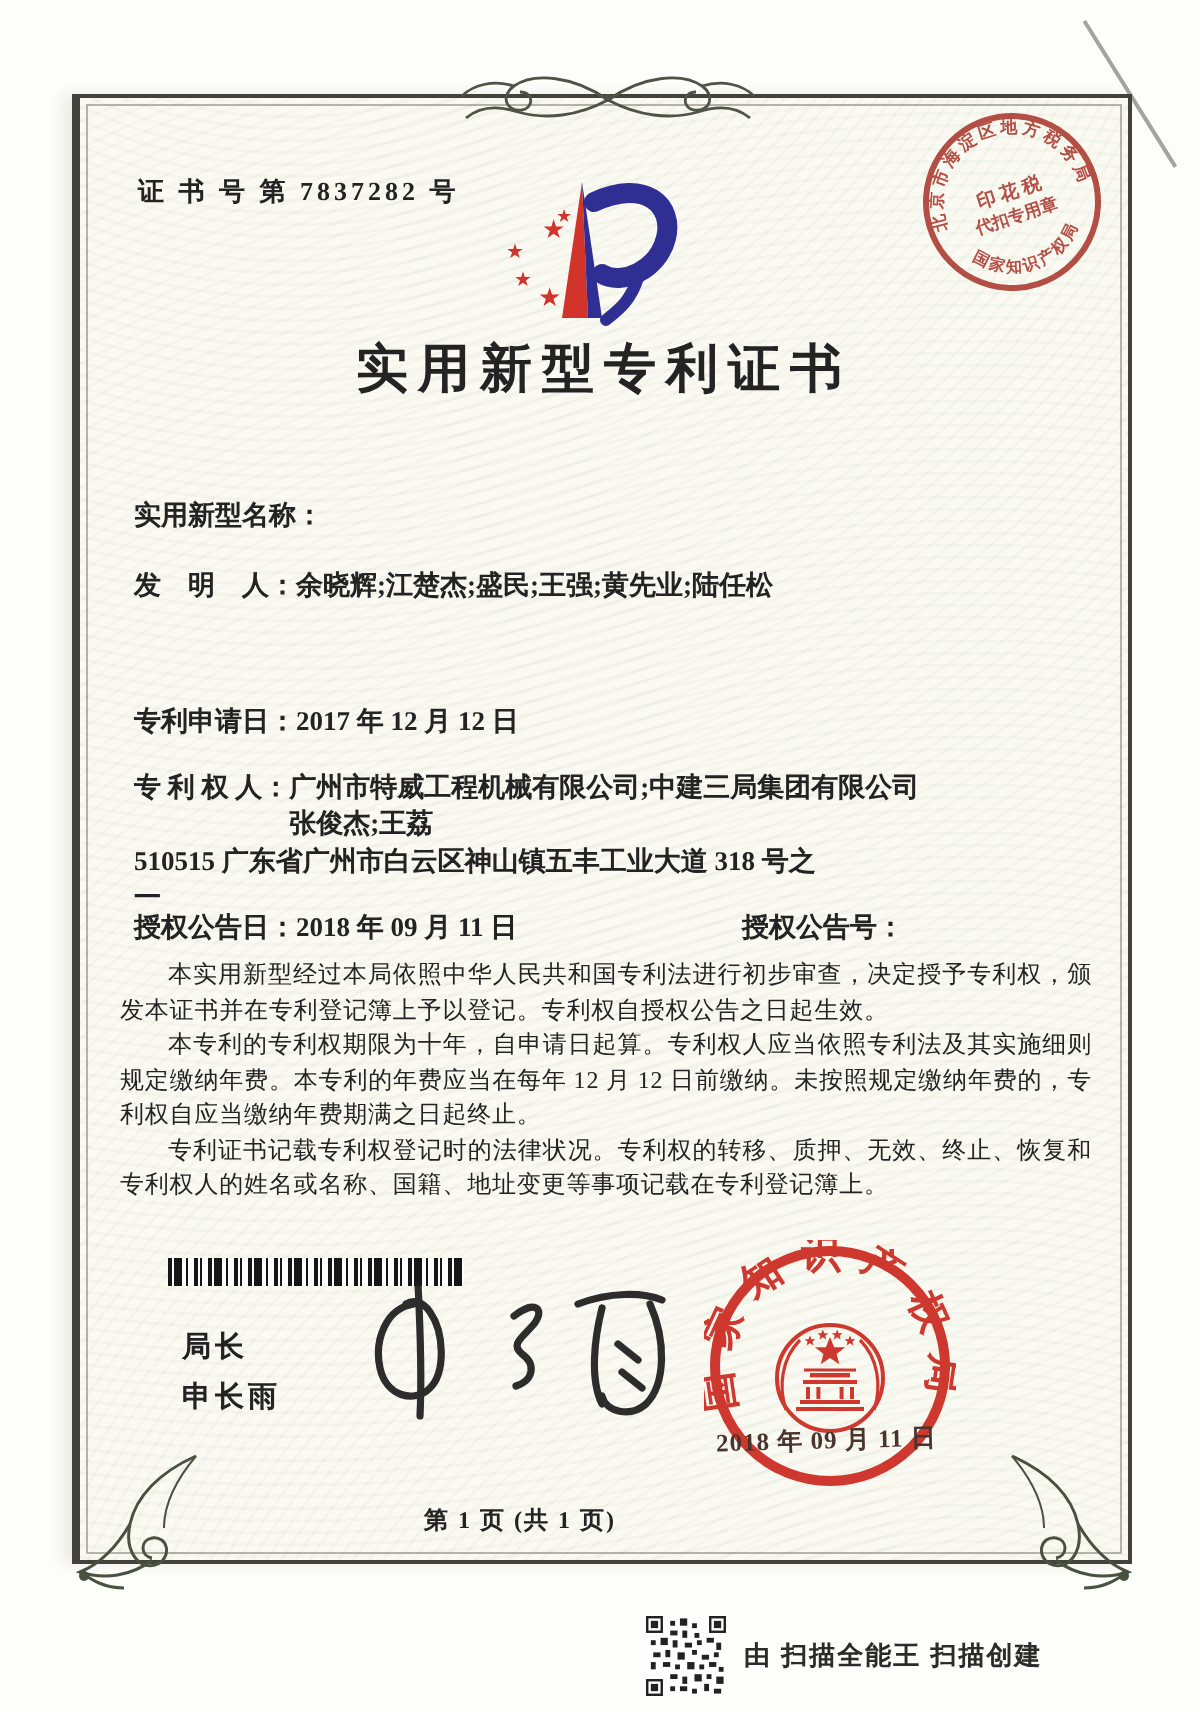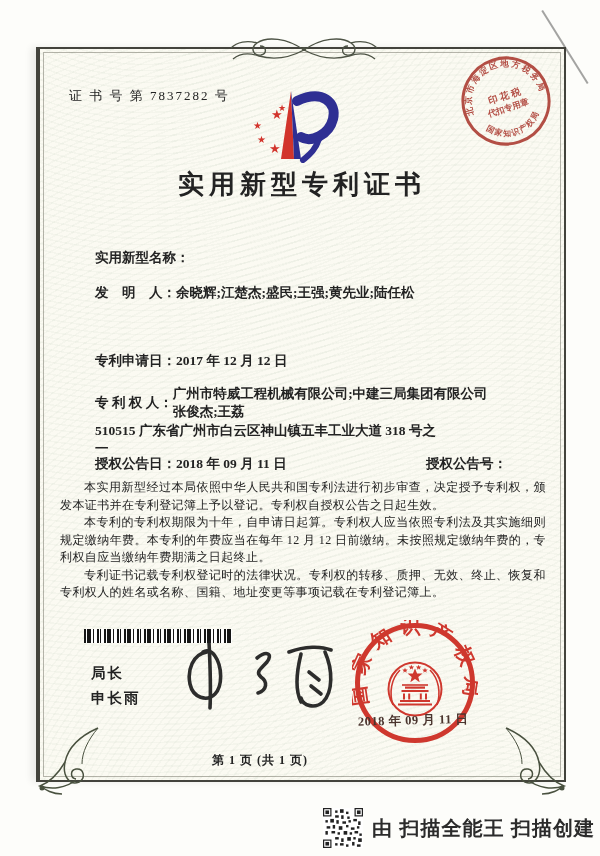--- a/index.html
+++ b/index.html
@@ -11,48 +11,48 @@
   .frame{position:absolute;left:36px;top:47px;width:524px;height:731px;
          border:2px solid #43433c;border-left-width:4px;
          background:
            repeating-radial-gradient(circle at 20% -30%, rgba(125,155,125,.055) 0 1.5px, transparent 1.5px 6px),
            repeating-radial-gradient(circle at 85% 130%, rgba(125,155,125,.05) 0 1.5px, transparent 1.5px 6px),
            #fbfaf2;
          box-shadow:-5px 0 7px rgba(0,0,0,.07);}
   .frame-inner{position:absolute;inset:3px;border:1px solid rgba(95,95,82,.45);pointer-events:none;}
   .orn{position:absolute;pointer-events:none;}
   
-  .cert-no{position:absolute;left:29px;top:38px;font-size:13px;font-weight:400;letter-spacing:2px;}
+  .cert-no{position:absolute;left:29px;top:38px;font-size:13px;font-weight:700;letter-spacing:2px;}
   .logo{position:absolute;left:205px;top:36px;}
   .tax-stamp{position:absolute;left:416px;top:2px;transform:rotate(-18deg);opacity:.88;}
   .title{position:absolute;left:0;right:0;top:118px;text-align:center;font-size:26px;font-weight:700;
          letter-spacing:5px;}
   
-  .field{position:absolute;left:55px;font-size:13.5px;font-weight:700;display:flex;line-height:18px;align-items:center;}
+  .field{position:absolute;left:27px;font-size:13.5px;font-weight:700;display:flex;line-height:18px;}
   .flabel{flex:0 0 auto;white-space:pre;}
   .fvalue{white-space:pre-line;max-width:390px;}
-  .pair2{position:absolute;left:304px;top:0;display:flex;font-weight:700;margin-left:27px;}
+  .pair2{position:absolute;left:304px;top:0;display:flex;font-weight:700;}
   
   .paras{position:absolute;left:20px;top:430px;width:486px;font-size:12px;line-height:17.5px;
          letter-spacing:.4px;text-align:justify;}
   .paras p{margin:0;text-indent:2em;}
   
   .barcode{position:absolute;left:44px;top:580px;width:148px;height:14px;
     background:repeating-linear-gradient(90deg,#161616 0 2px,#fff 2px 3px,#161616 3px 7px,#fff 7px 9px,
       #161616 9px 10px,#fff 10px 13px,#161616 13px 15px,#fff 15px 16px,#161616 16px 17px,#fff 17px 20px);}
   .officer-title{position:absolute;left:51px;top:615px;font-size:14.5px;font-weight:600;letter-spacing:2px;}
   .officer-name{position:absolute;left:51px;top:640px;font-size:14.5px;font-weight:600;letter-spacing:2px;}
   .signature{position:absolute;left:128px;top:585px;}
   .big-seal{position:absolute;left:312px;top:571px;opacity:.93;}
   .seal-date{position:absolute;left:318px;top:663px;width:130px;font-size:12.5px;font-weight:700;
              color:#4a342e;letter-spacing:.5px;transform:rotate(-1.5deg);}
   .page-footer{position:absolute;left:172px;top:703px;font-size:12px;letter-spacing:1px;font-weight:600;}
   
   .scan-credit{position:absolute;left:323px;top:808px;display:flex;align-items:center;gap:9px;}
-  .scan-text{font-family:"Liberation Sans",sans-serif;font-size:20px;font-weight:700;color:#2b2b2b;
+  .scan-text{font-family:"Liberation Sans",sans-serif;font-size:13px;font-weight:700;color:#2b2b2b;
              letter-spacing:1px;}
   svg text{font-family:"Liberation Serif",serif;}
 </style>
 </head>
 <body>
 
 <div class="shot">
 
   <div class="paper-edge"></div>
 

